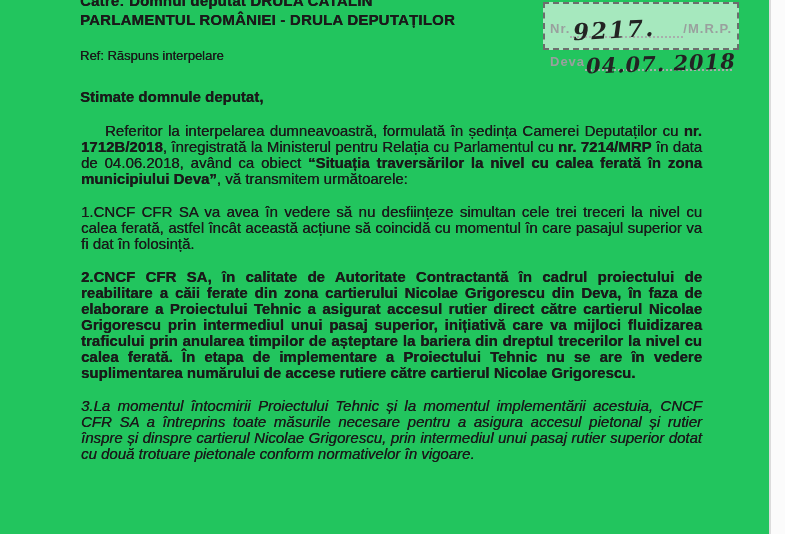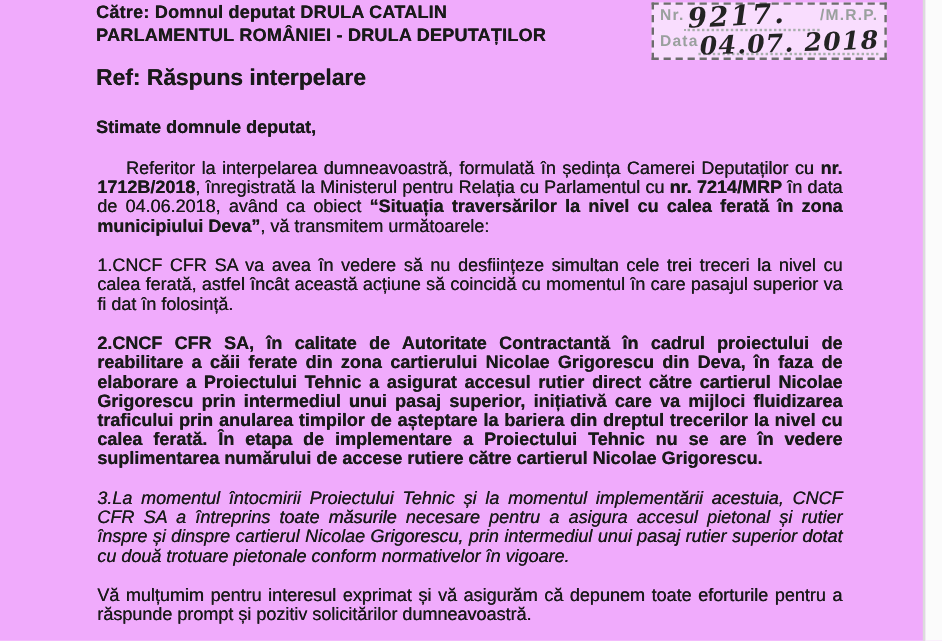--- a/index.html
+++ b/index.html
@@ -11,37 +11,37 @@
     width: 785px;
     height: 534px;
     overflow: hidden;
     position: relative;
     font-family: "Liberation Sans", sans-serif;
     color: #1a1a1a;
   }
   .page {
     position: absolute;
     inset: 0;
-    padding: 10px 66px 0 64px;
+    padding: 0 66px 0 64px;
     box-sizing: border-box;
-    background: #f0abfc;
+    background: #22c55e;
   }
   
   .txt { text-shadow: 0.25px 0 0 currentColor; }
 
   .hdr {
     font-weight: bold;
     font-size: 15px;
     line-height: 18.5px;
     margin: -8px 0 0 16px;
     letter-spacing: 0.2px;
   }
   .ref {
-    font-weight: bold;
-    font-size: 19px;
+    font-weight: normal;
+    font-size: 13px;
     line-height: 18.5px;
     margin: 18px 0 0 16px;
   }
   .sal {
     font-weight: bold;
     font-size: 15px;
     line-height: 18.5px;
     margin: 22px 0 16px 16px;
   }
   p.para {
@@ -67,22 +67,23 @@
     box-sizing: border-box;
     border: 2px dashed #6d6d6d;
     padding: 1px 5px 2px 5px;
     display: flex;
     flex-direction: column;
     justify-content: space-between;
     background: rgba(255,255,255,0.6);
   }
   .stamp-row {
     display: flex;
-    align-items: flex-start;
+    align-items: center;
     height: 21px;
+    margin-top: 16px;
   }
   .stamp-print {
     font-size: 13px;
     line-height: 15px;
     font-weight: bold;
     color: #9aa09e;
     letter-spacing: 1px;
     padding-bottom: 2px;
     white-space: nowrap;
   }
@@ -148,34 +149,33 @@
   <div class="sal txt">Stimate domnule deputat,</div>
 
   <p class="para p-intro txt"><span>Referitor la interpelarea dumneavoastră, formulată în ședința Camerei Deputaților cu </span><span class="b">nr. 1712B/2018</span><span>, înregistrată la Ministerul pentru Relația cu Parlamentul cu </span><span class="b">nr. 7214/MRP</span><span> în data de 04.06.2018, având ca obiect </span><span class="b">“Situația traversărilor la nivel cu calea ferată în zona municipiului Deva”</span><span>, vă transmitem următoarele:</span></p>
 
   <p class="para p-1 txt">1.CNCF CFR SA va avea în vedere să nu desființeze simultan cele trei treceri la nivel cu calea ferată, astfel încât această acțiune să coincidă cu momentul în care pasajul superior va fi dat în folosință.</p>
 
   <p class="para p-2 txt">2.CNCF CFR SA, în calitate de Autoritate Contractantă în cadrul proiectului de reabilitare a căii ferate din zona cartierului Nicolae Grigorescu din Deva, în faza de elaborare a Proiectului Tehnic a asigurat accesul rutier direct către cartierul Nicolae Grigorescu prin intermediul unui pasaj superior, inițiativă care va mijloci fluidizarea traficului prin anularea timpilor de așteptare la bariera din dreptul trecerilor la nivel cu calea ferată. În etapa de implementare a Proiectului Tehnic nu se are în vedere suplimentarea numărului de accese rutiere către cartierul Nicolae Grigorescu.</p>
 
   <p class="para p-3 txt">3.La momentul întocmirii Proiectului Tehnic și la momentul implementării acestuia, CNCF CFR SA a întreprins toate măsurile necesare pentru a asigura accesul pietonal și rutier înspre și dinspre cartierul Nicolae Grigorescu, prin intermediul unui pasaj rutier superior dotat cu două trotuare pietonale conform normativelor în vigoare.</p>
 
-  <p class="para p-close txt">Vă mulțumim pentru interesul exprimat și vă asigurăm că depunem toate eforturile pentru a răspunde prompt și pozitiv solicitărilor dumneavoastră.</p>
 
 </div>
 
 <div class="stamp">
   <div class="stamp-row">
     <span class="stamp-print">Nr.</span>
     <span class="stamp-mid">
         <span class="hand hand-nr">9217.</span>
       </span>
     <span class="stamp-print">/M.R.P.</span>
   </div>
   <div class="stamp-row">
-    <span class="stamp-print">Data</span>
+    <span class="stamp-print">Deva</span>
     <span class="stamp-mid">
         <span class="hand hand-date">04.07. 2018</span>
       </span>
   </div>
 </div>
 
 <div class="edge-band"></div>
 <div class="edge-line"></div>
 
 </body></html>

